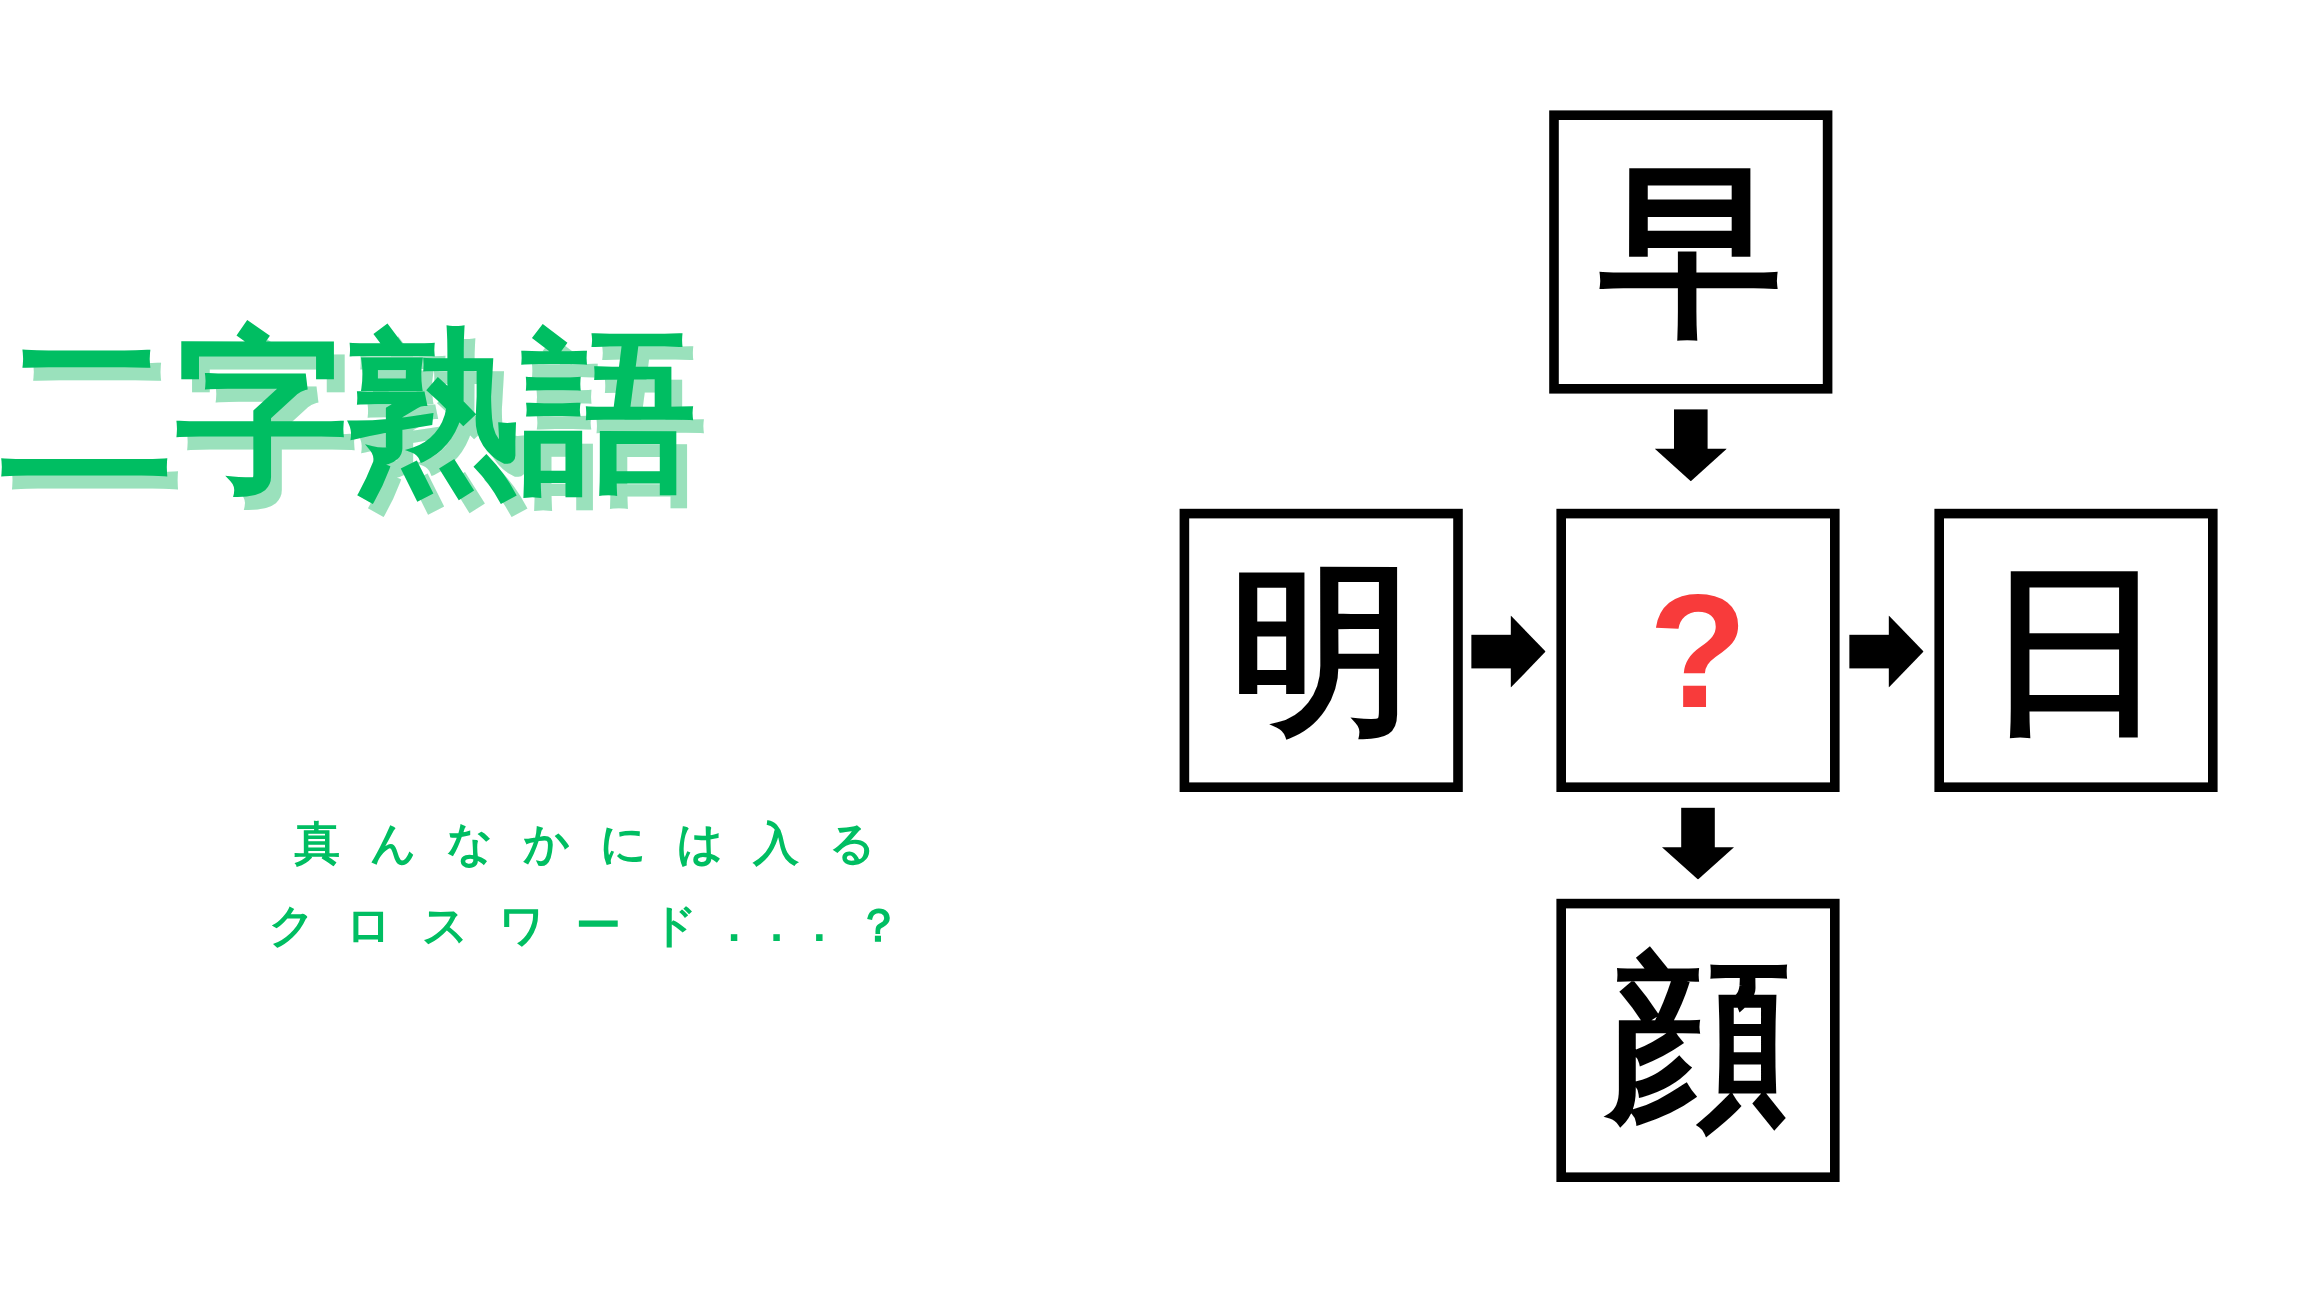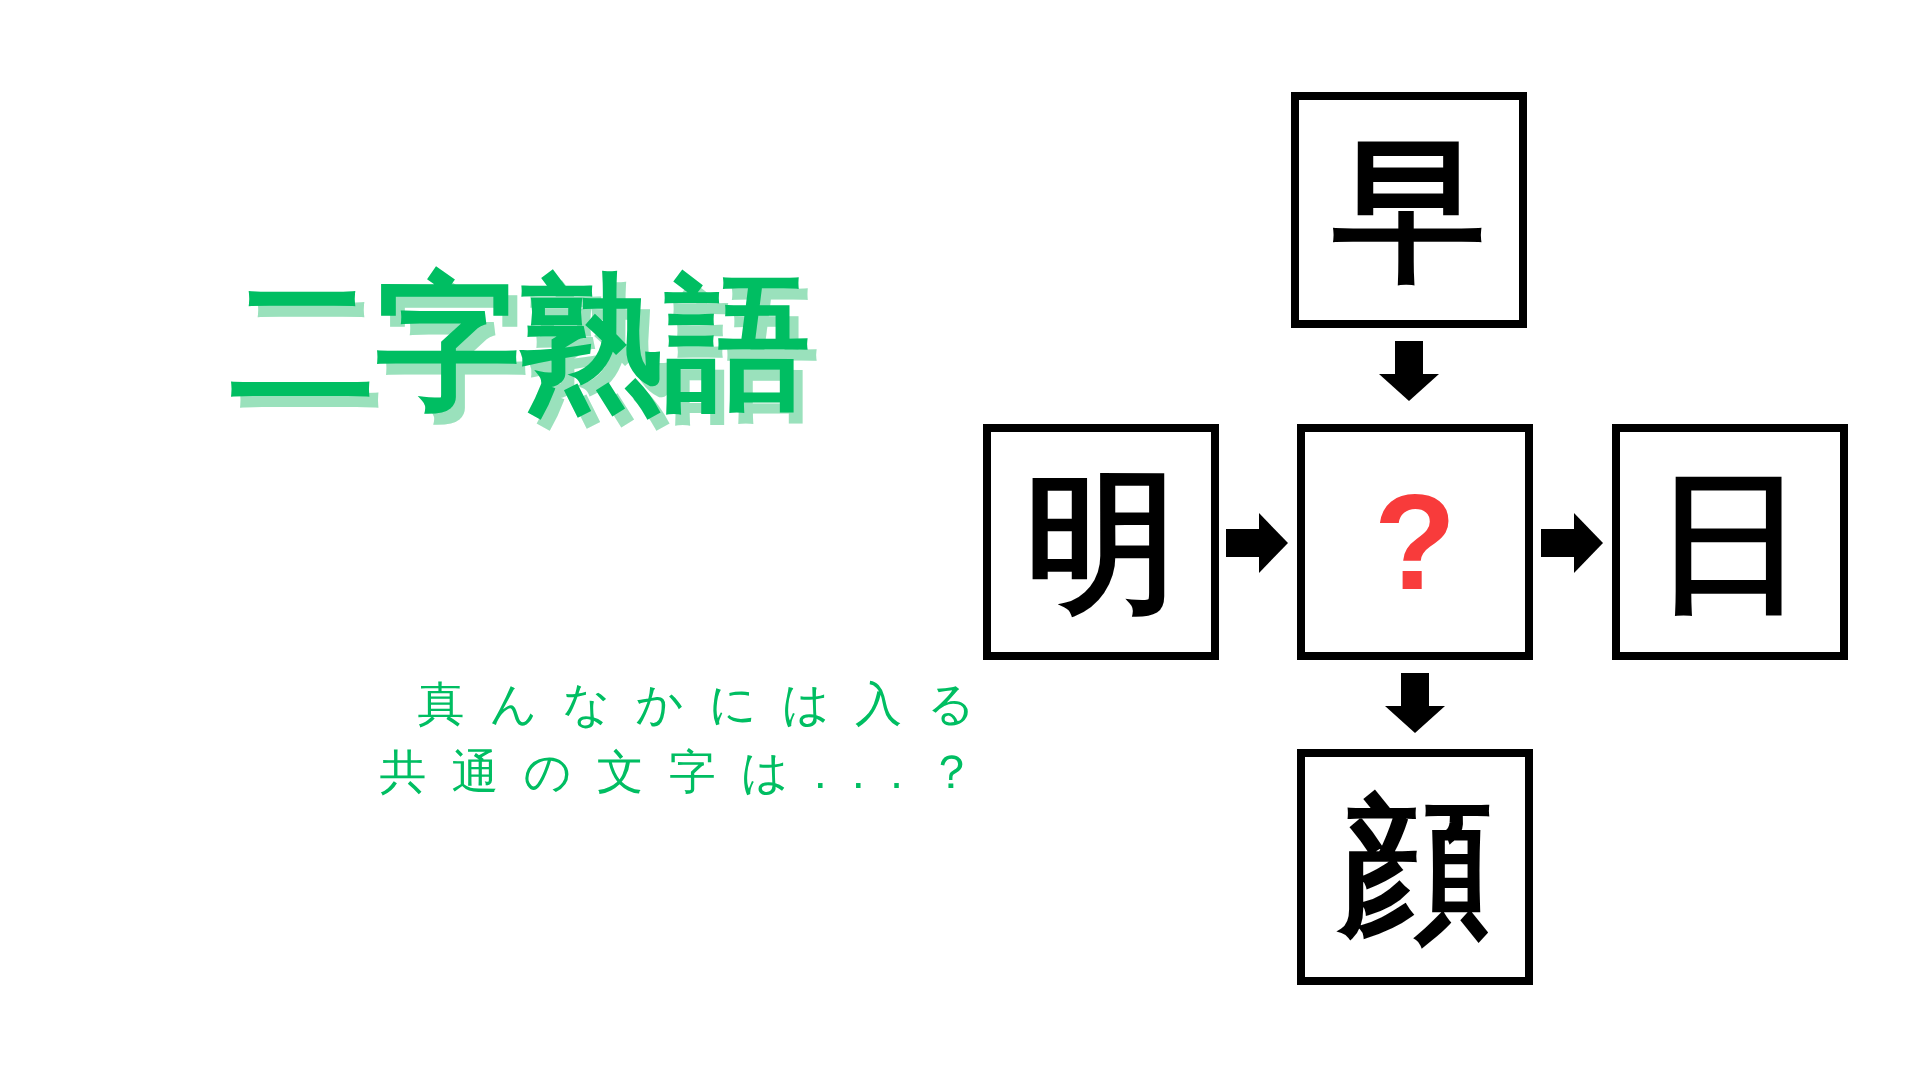--- a/index.html
+++ b/index.html
@@ -14,32 +14,31 @@
     width:1920px;height:1080px;
     background:var(--bg);
     font-family:"Liberation Sans","DejaVu Sans",sans-serif;
     overflow:hidden;
   }
   .canvas{position:relative;width:1920px;height:1080px;background:var(--bg);}
 
   
   .title{
     position:absolute;left:0;top:268px;width:1000px;
-    text-align:center;
+    text-align:left;
     font-size:145px;line-height:150px;font-weight:900;
     color:var(--green);
     text-shadow:9px 11px 0 var(--green-shadow);
     letter-spacing:0;
     white-space:nowrap;
-    margin-left:20px;
   }
   .subtitle{
     position:absolute;left:0;top:670px;width:1000px;
-    text-align:right;
-    font-size:47px;line-height:68px;font-weight:400;
+    text-align:center;
+    font-size:38px;line-height:68px;font-weight:700;
     color:var(--green);
     letter-spacing:25px;
     white-space:nowrap;
   }
 
   
   .cell{
     position:absolute;width:236px;height:236px;
     box-sizing:border-box;border:8px solid var(--ink);
     background:var(--bg);
@@ -65,21 +64,21 @@
 <body>
 
 <div class="canvas">
 
   <div class="title">
     <div>二字熟語</div>
   </div>
 
   <div class="subtitle">
     <div>真んなかには入る</div>
-    <div>共通の文字は...？</div>
+    <div>クロスワード...？</div>
   </div>
 
   <div class="cell cell-top">
     <span>早</span>
   </div>
 
   <div class="cell cell-left">
     <span>明</span>
   </div>
 

